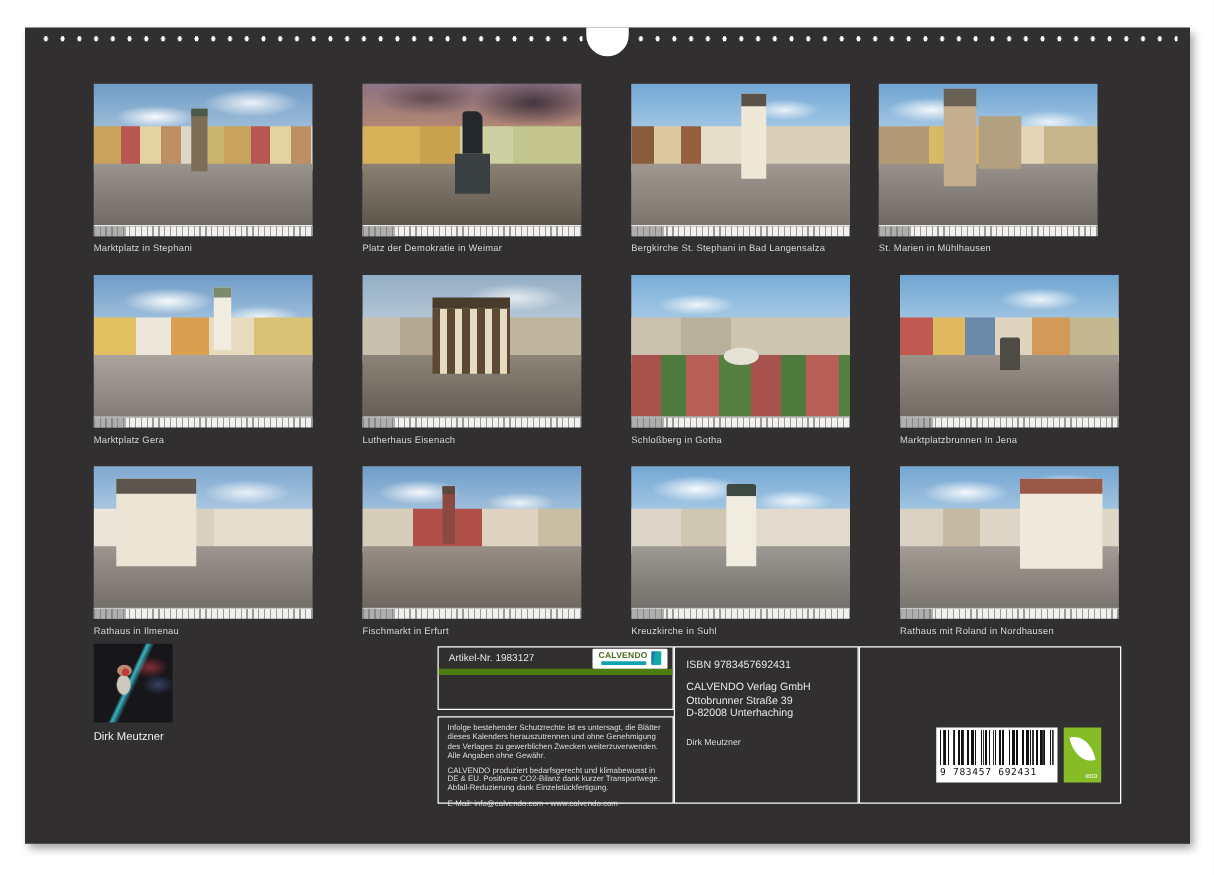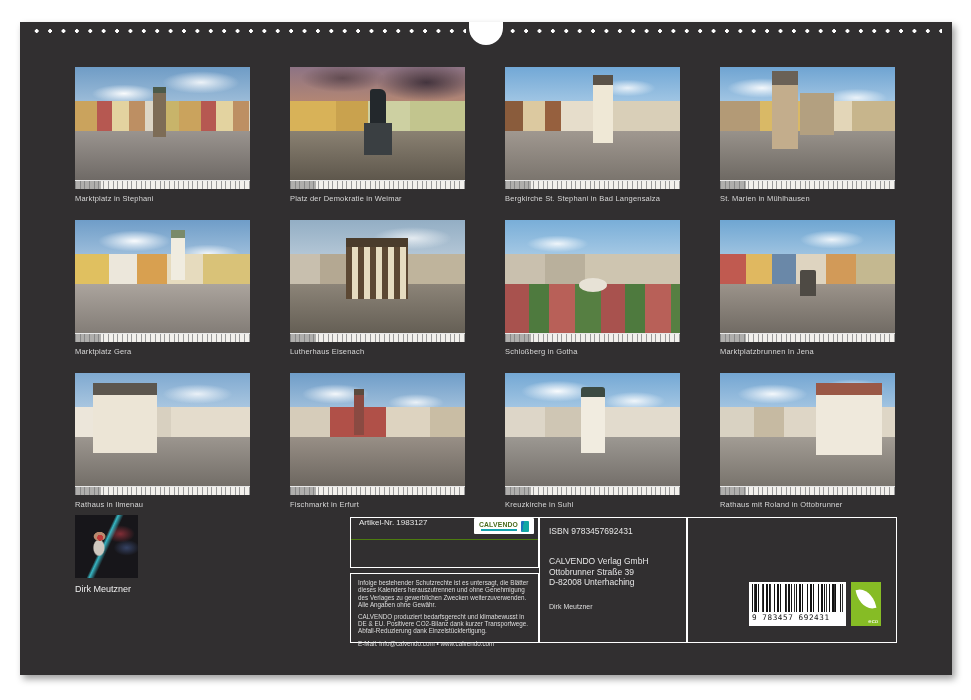--- a/index.html
+++ b/index.html
@@ -85,33 +85,33 @@
      radial-gradient(ellipse 18px 11px at 82% 52%, rgba(90,120,190,.45), transparent 72%),
      #17161a;}
   .author-name{position:absolute;left:55px;top:562px;font-size:9px;color:#eee;}
   .page-title{position:absolute;left:158px;top:494px;font-size:20.5px;line-height:24px;color:#f4f4f4;letter-spacing:.3px;}
   .panel{position:absolute;left:330px;top:495px;width:547px;height:128px;color:#e6e6e6;}
   .panel .col{position:absolute;top:0;height:126px;box-sizing:border-box;border:1px solid #fff;}
   .c1{left:0;width:189px;border:none !important;}
   .c2{left:189px;width:148px;}
   .c3{left:337px;width:210px;}
   .boxA{position:absolute;left:0;top:0;width:189px;height:51px;box-sizing:border-box;border:1px solid #fff;}
-  .rowA{height:22px;box-sizing:border-box;border-bottom:1px solid #4d7c0f;display:flex;justify-content:space-between;padding:0 4px 0 8px;}
+  .rowA{height:22px;box-sizing:border-box;border-bottom:5px solid #4d7c0f;display:flex;align-items:center;justify-content:space-between;padding:0 4px 0 8px;}
   .artnr{font-size:8px;}
   .rowB{height:27px;display:flex;align-items:center;padding-left:8px;font-size:9.5px;}
   .boxC{position:absolute;left:0;top:56px;width:189px;height:70px;box-sizing:border-box;border:1px solid #fff;padding:5px 7px;font-size:6.3px;line-height:7.4px;color:#ddd;}
   .boxC p{margin:0 0 4px 0;}
   .cal-logo{width:60px;height:16px;background:#fff;border-radius:1px;display:flex;align-items:center;justify-content:center;gap:3px;}
   .cal-word{display:flex;flex-direction:column;align-items:center;}
   .cal-word b{color:#4a6b1d;font-size:6.8px;font-weight:bold;letter-spacing:.2px;line-height:7px;}
   .cal-tag{width:36px;height:2.5px;background:#12a3ae;margin-top:1px;}
   .cal-icon{width:8px;height:11px;background:linear-gradient(100deg,#1b75bb 30%,#12a8a4 32%);border-radius:1px;}
   .c2-inner{padding:8px 9px;}
   .isbn{font-size:8.5px;}
-  .addr{margin-top:20px;font-size:8.5px;line-height:10.5px;}
+  .addr{margin-top:8px;font-size:8.5px;line-height:10.5px;}
   .pubcontact{margin-top:15px;font-size:7px;color:#ddd;}
   .bc-box{position:absolute;left:61px;top:64px;width:97px;height:44px;background:#fff;padding:2px 3px 0 3px;box-sizing:border-box;}
   .bars{height:28px;background:
      repeating-linear-gradient(90deg,#111 0 1px,transparent 1px 3px,#111 3px 5px,transparent 5px 6px,#111 6px 7px,transparent 7px 11px),
      repeating-linear-gradient(90deg,transparent 0 2px,#333 2px 3px,transparent 3px 8px);}
   .digits{font-family:"DejaVu Sans Mono", monospace;font-size:7.6px;color:#111;text-align:left;margin-top:1px;letter-spacing:.6px;}
   .eco{position:absolute;left:163px;top:64px;width:30px;height:44px;background:#86bc25;}
   .leaf{position:absolute;left:7px;top:6px;width:16px;height:22px;background:#fff;border-radius:0 90% 0 90%;transform:rotate(-14deg);}
   .eco-label{position:absolute;right:3px;bottom:2px;font-size:6px;color:#fff;}
 </style>
@@ -148,21 +148,21 @@
     <div class="tile t3" style="left:485px;top:45px;">
       <div class="photo">
           <div class="sky"></div>
           <div class="bld"></div>
           <div class="gnd"></div>
           <div class="fA"></div>
         </div>
       <div class="calstrip"></div>
       <div class="cap">Bergkirche St. Stephani in Bad Langensalza</div>
     </div>
-    <div class="tile t4" style="left:700px;top:45px;">
+    <div class="tile t4" style="left:683px;top:45px;">
       <div class="photo">
           <div class="sky"></div>
           <div class="bld"></div>
           <div class="gnd"></div>
           <div class="fA"></div>
           <div class="fB"></div>
         </div>
       <div class="calstrip"></div>
       <div class="cap">St. Marien in Mühlhausen</div>
     </div>
@@ -239,21 +239,21 @@
       <div class="cap">Kreuzkirche in Suhl</div>
     </div>
     <div class="tile t12" style="left:700px;top:351px;">
       <div class="photo">
           <div class="sky"></div>
           <div class="bld"></div>
           <div class="gnd"></div>
           <div class="fA"></div>
         </div>
       <div class="calstrip"></div>
-      <div class="cap">Rathaus mit Roland in Ottobrunner</div>
+      <div class="cap">Rathaus mit Roland in Nordhausen</div>
     </div>
 
     <div class="author-photo"></div>
     <div class="author-name">Dirk Meutzner</div>
 
     <div class="panel">
       <div class="col c1">
         <div class="boxA">
           <div class="rowA">
             <span class="artnr">Artikel-Nr. 1983127</span>

